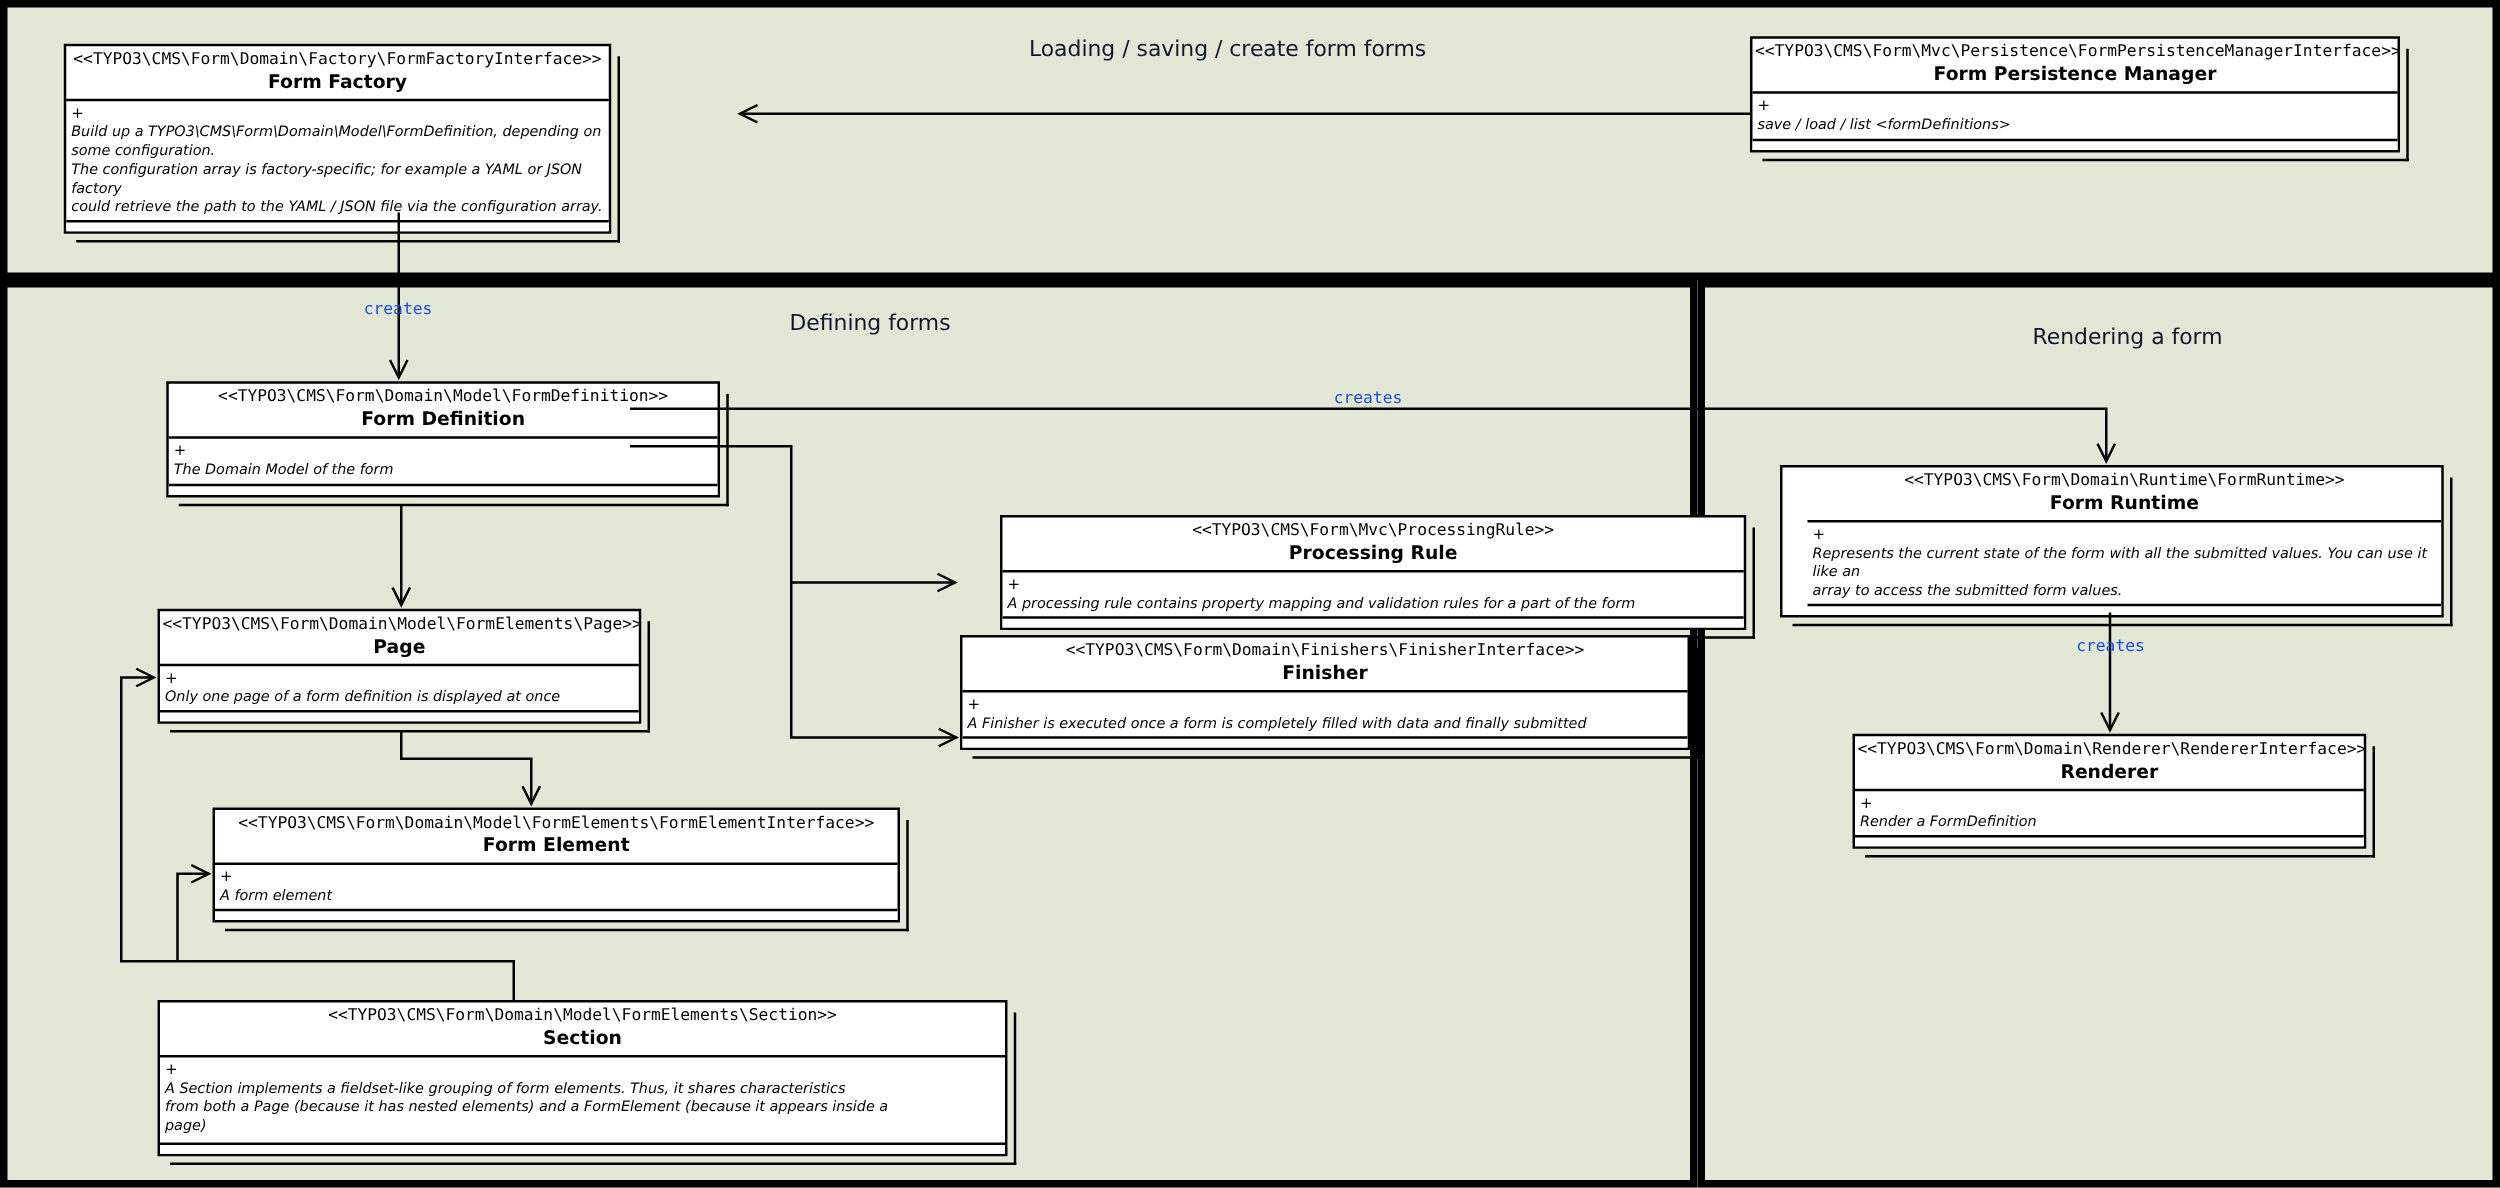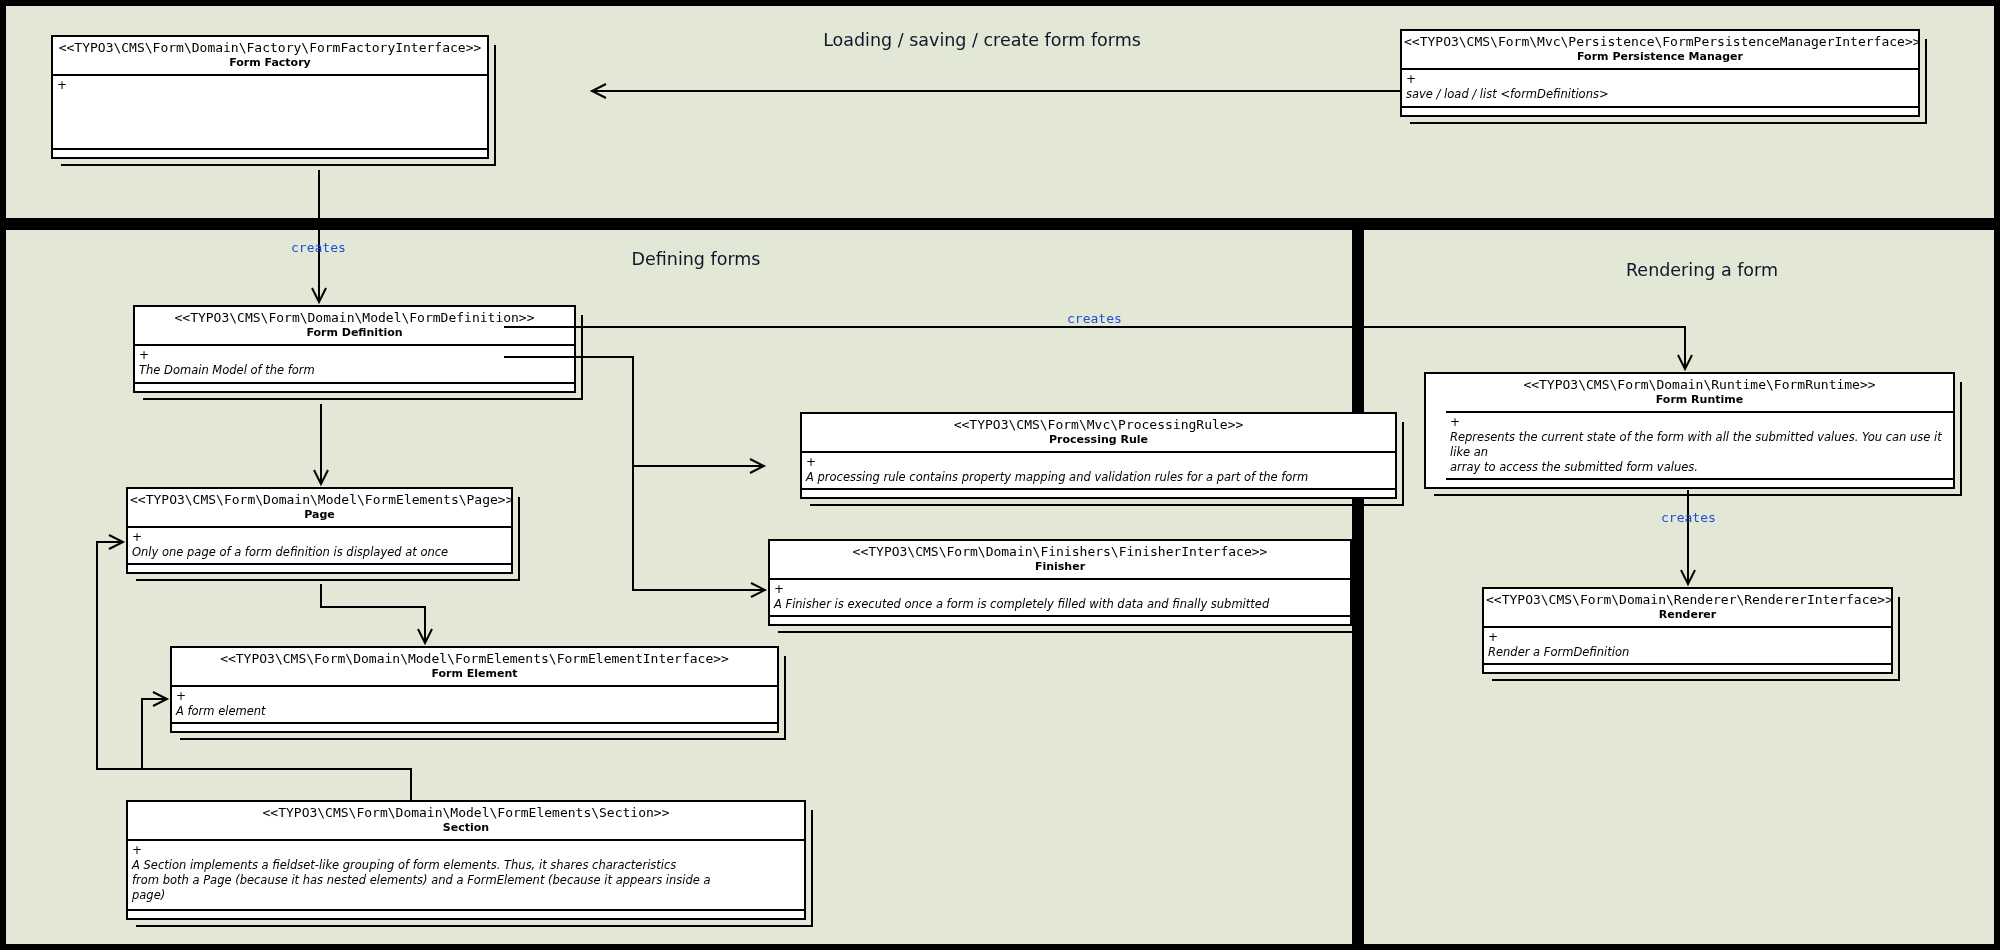--- a/index.html
+++ b/index.html
@@ -40,21 +40,21 @@
     z-index: -1;
     pointer-events: none;
   }
   .uml-title { text-align: center; padding: 3px 2px 4px 2px; }
   .stereotype {
     font-family: "DejaVu Sans Mono", monospace;
     font-size: 13px;
     line-height: 1.25;
     white-space: nowrap;
   }
-  .classname { font-size: 11px; font-weight: bold; line-height: 1.25; }
+  .classname { font-size: 15px; font-weight: bold; line-height: 1.25; }
   .uml-body { border-top: 2px solid #000; padding: 2px 4px 3px 4px; }
   .plus { font-size: 12px; line-height: 1.2; height: 15px; }
   .desc {
     font-size: 11.5px;
     font-style: italic;
     line-height: 1.3;
     white-space: pre-line;
   }
   .uml-footer { border-top: 2px solid #000; height: 9px; background: #fff; }
 
@@ -109,20 +109,23 @@
   <div class="edge-label" style="left:1067px; top:311px;">creates</div>
   <div class="edge-label" style="left:1661px; top:510px;">creates</div>
 
   <div class="uml-box" style="left:51px; top:35px; width:438px;">
     <div class="uml-title">
       <div class="stereotype">&lt;&lt;TYPO3\CMS\Form\Domain\Factory\FormFactoryInterface&gt;&gt;</div>
       <div class="classname">Form Factory</div>
     </div>
     <div class="uml-body" style="min-height:74px;">
       <div class="plus">+</div>
+      <div class="desc">Build up a TYPO3\CMS\Form\Domain\Model\FormDefinition, depending on some configuration.
+The configuration array is factory-specific; for example a YAML or JSON factory
+could retrieve the path to the YAML / JSON file via the configuration array.</div>
     </div>
     <div class="uml-footer"></div>
   </div>
 
   <div class="uml-box" style="left:1400px; top:29px; width:520px;">
     <div class="uml-title">
       <div class="stereotype">&lt;&lt;TYPO3\CMS\Form\Mvc\Persistence\FormPersistenceManagerInterface&gt;&gt;</div>
       <div class="classname">Form Persistence Manager</div>
     </div>
     <div class="uml-body" style="min-height:38px;">
@@ -149,21 +152,21 @@
       <div class="stereotype">&lt;&lt;TYPO3\CMS\Form\Domain\Model\FormElements\Page&gt;&gt;</div>
       <div class="classname">Page</div>
     </div>
     <div class="uml-body" style="min-height:36px;">
       <div class="plus">+</div>
       <div class="desc">Only one page of a form definition is displayed at once</div>
     </div>
     <div class="uml-footer"></div>
   </div>
 
-  <div class="uml-box" style="left:170px; top:646px; width:609px;">
+  <div class="uml-box" style="left:170px; top:646px; width:550px;">
     <div class="uml-title">
       <div class="stereotype">&lt;&lt;TYPO3\CMS\Form\Domain\Model\FormElements\FormElementInterface&gt;&gt;</div>
       <div class="classname">Form Element</div>
     </div>
     <div class="uml-body" style="min-height:36px;">
       <div class="plus">+</div>
       <div class="desc">A form element</div>
     </div>
     <div class="uml-footer"></div>
   </div>
@@ -187,21 +190,21 @@
       <div class="stereotype">&lt;&lt;TYPO3\CMS\Form\Mvc\ProcessingRule&gt;&gt;</div>
       <div class="classname">Processing Rule</div>
     </div>
     <div class="uml-body" style="min-height:34px;">
       <div class="plus">+</div>
       <div class="desc">A processing rule contains property mapping and validation rules for a part of the form</div>
     </div>
     <div class="uml-footer"></div>
   </div>
 
-  <div class="uml-box" style="left:768px; top:539px; width:584px;">
+  <div class="uml-box" style="left:768px; top:508px; width:584px;">
     <div class="uml-title">
       <div class="stereotype">&lt;&lt;TYPO3\CMS\Form\Domain\Finishers\FinisherInterface&gt;&gt;</div>
       <div class="classname">Finisher</div>
     </div>
     <div class="uml-body" style="min-height:34px;">
       <div class="plus">+</div>
       <div class="desc">A Finisher is executed once a form is completely filled with data and finally submitted</div>
     </div>
     <div class="uml-footer"></div>
   </div>

